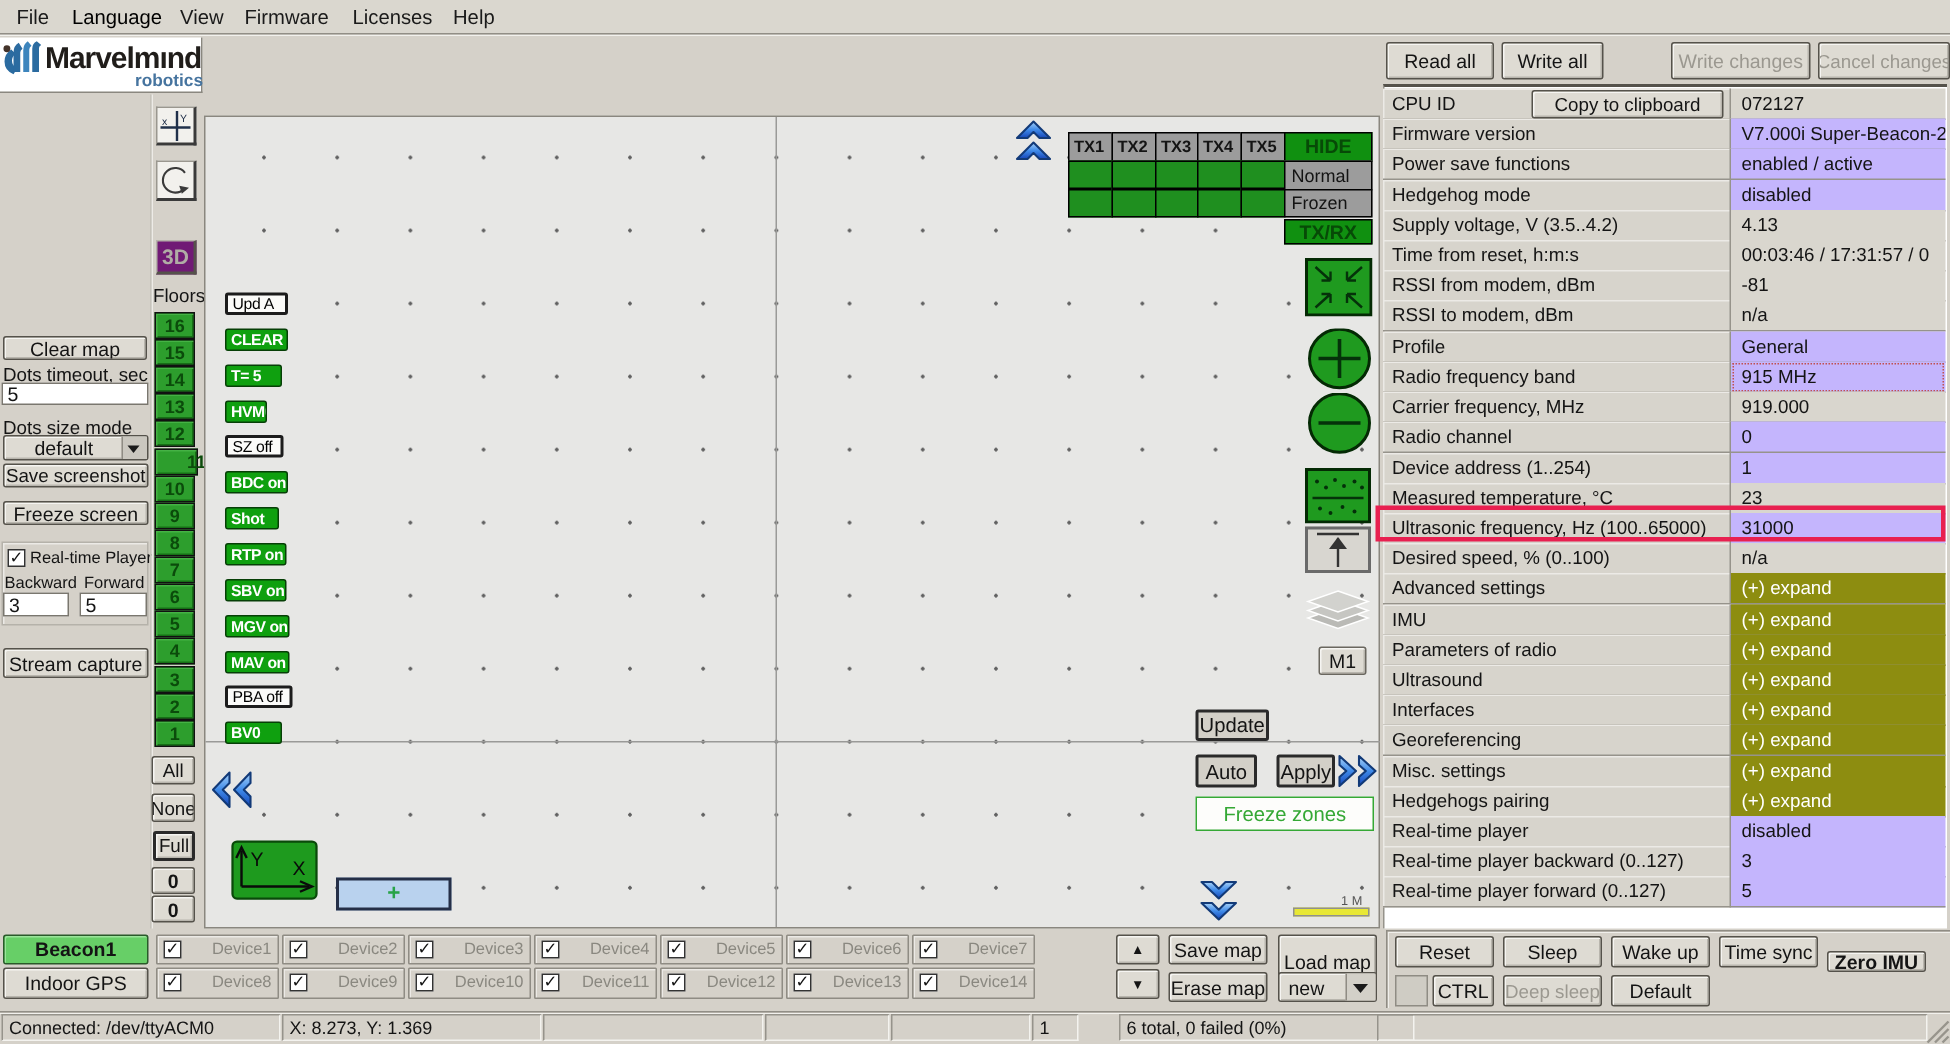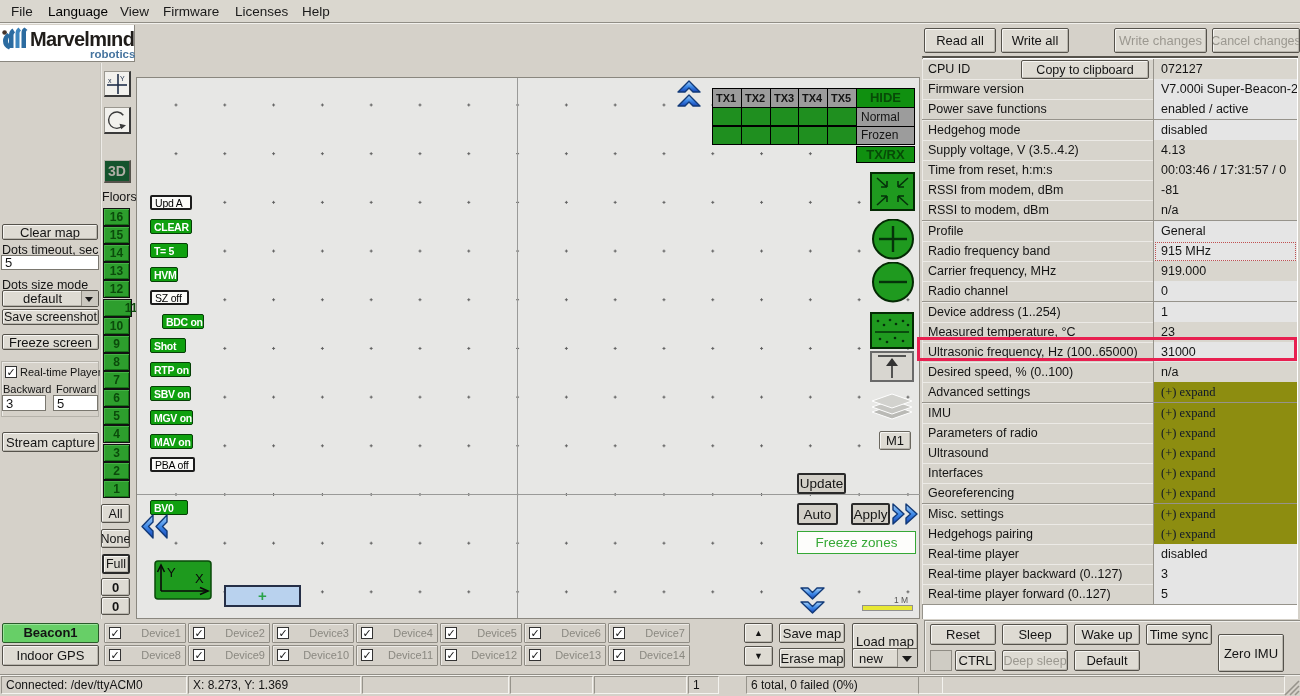--- a/index.html
+++ b/index.html
@@ -11,24 +11,24 @@
 .gbtn{position:absolute;background:#0fa00f;border:1px solid #063f06;border-radius:2px;color:#fff;white-space:nowrap;overflow:hidden;
  font-size:10.5px;font-weight:bold;letter-spacing:-0.3px;display:flex;align-items:center;justify-content:flex-start;padding-left:3px;}
 .wbtn{position:absolute;background:#fbfbf9;border:2px solid #1c1c1c;border-radius:2px;color:#000;white-space:nowrap;overflow:hidden;
  font-size:10.5px;letter-spacing:-0.2px;display:flex;align-items:center;justify-content:flex-start;padding-left:3px;}
 .inp{position:absolute;background:#fff;border:1px solid #7a776f;font-size:13px;padding-left:3px;
  display:flex;align-items:center;}
 .lbl{position:absolute;font-size:12.5px;white-space:nowrap;}
 .cell-l{position:absolute;left:922px;width:232px;height:21px;background:#d7d4cc;
  border-bottom:1px solid #96938b;border-right:1px solid #96938b;font-size:12.5px;
  display:flex;align-items:center;padding-left:6px;box-shadow:inset 1px 1px 0 #eceae6;white-space:nowrap;overflow:hidden;}
-.cell-v{position:absolute;left:1154px;width:143px;height:21px;background:#e5e5e5;
+.cell-v{position:absolute;left:1154px;width:143px;height:21px;background:#c4b5fd;
  border-bottom:1px solid #96938b;font-size:12.5px;display:flex;align-items:center;padding-left:7px;white-space:nowrap;overflow:hidden;}
 .cell-v.grey{background:#d9d6ce;}
-.cell-v.olive{background:#8d8d10;color:#0f172a;font-family:Liberation Serif, serif;}
+.cell-v.olive{background:#8d8d10;color:#ffffff;}
 .fl{position:absolute;left:103px;width:27px;background:#2d9e2d;border:1px solid #111;
  box-shadow:inset 1px 1px 0 #45b245, inset -1px -1px 0 #167016;
  color:#0b4b0b;font-weight:bold;font-size:12px;display:flex;align-items:center;justify-content:center;}
 .dev{position:absolute;background:#d5d1c9;border:1px solid #8f8c84;border-radius:1px;
  box-shadow:inset 1px 1px 0 #eceae6;}
 .dev .t{position:absolute;right:4px;top:3px;font-size:11px;color:#8a8880;}
 .cb{position:absolute;width:12px;height:12px;background:#fff;border:1px solid #333;
  font-size:11px;line-height:10px;text-align:center;color:#111;}
 .sect{position:absolute;top:676px;height:18px;border:1px solid #96938b;
  border-bottom-color:#f4f3ef;border-right-color:#f4f3ef;font-size:12px;
@@ -77,21 +77,21 @@
  <line x1="1" y1="12" x2="21" y2="12" stroke="#20304a" stroke-width="1.6"></line>
  <line x1="12" y1="1" x2="12" y2="21" stroke="#20304a" stroke-width="1.6"></line>
  <text x="2" y="10" font-size="7" fill="#20304a" font-family="Liberation Sans">x</text>
  <text x="14" y="8" font-size="7" fill="#20304a" font-family="Liberation Sans">Y</text>
 </svg>
 <div class="a" style="left:104px;top:107px;width:27px;height:27px;background:#f2f1ed;border:1px solid #9a978f;border-right:2px solid #3a3a3a;border-bottom:2px solid #3a3a3a;"></div>
 <svg class="a" style="left:106px;top:109px;" width="22" height="22" viewBox="0 0 22 22">
  <path d="M16.8 16.8 A8.2 8.2 0 1 1 17.3 6.2" fill="none" stroke="#3a3a3a" stroke-width="1.4"></path>
  <path d="M13.5 14.8 L20 16.2 L15.2 20.2 Z" fill="#3a3a3a"></path>
 </svg>
-<div class="a" style="left:104px;top:160px;width:27px;height:23px;background:#14532d;border:1px solid #b5b2aa;border-right:2px solid #55524b;border-bottom:2px solid #55524b;color:#b0ada5;font-weight:bold;font-size:14px;text-align:center;line-height:21px;">3D</div>
+<div class="a" style="left:104px;top:160px;width:27px;height:23px;background:#701a75;border:1px solid #b5b2aa;border-right:2px solid #55524b;border-bottom:2px solid #55524b;color:#b0ada5;font-weight:bold;font-size:14px;text-align:center;line-height:21px;">3D</div>
 <div class="lbl" style="left:102px;top:190px;font-size:12.5px;">Floors</div>
 <div class="fl" style="top:208px;height:18px;">16</div>
 <div class="fl" style="top:226px;height:18px;">15</div>
 <div class="fl" style="top:244px;height:18px;">14</div>
 <div class="fl" style="top:262px;height:18px;">13</div>
 <div class="fl" style="top:280px;height:18px;">12</div>
 <div class="fl" style="top:299px;height:18px;padding-left:27px;">11</div>
 <div class="fl" style="top:317px;height:18px;">10</div>
 <div class="fl" style="top:335px;height:18px;">9</div>
 <div class="fl" style="top:353px;height:18px;">8</div>
@@ -109,28 +109,28 @@
 <div class="btn" style="left:101px;top:597px;width:29px;height:18px;font-weight:bold;">0</div>
 <div class="a" style="left:136px;top:77px;width:784px;height:542px;background:#e7e7e5;border:1px solid #8a877f;
  background-image:radial-gradient(circle, #606060 1px, rgba(0,0,0,0) 1.4px);background-size:48.8px 48.7px;background-position:14.6px 2.65px;"></div>
 <div class="a" style="left:517px;top:78px;width:1px;height:540px;background:#9a9a98;"></div>
 <div class="a" style="left:137px;top:494px;width:783px;height:1px;background:#9a9a98;"></div>
 <div class="wbtn" style="left:150px;top:195px;width:42px;height:15px;">Upd A</div>
 <div class="gbtn" style="left:150px;top:219px;width:42px;height:15px;">CLEAR</div>
 <div class="gbtn" style="left:150px;top:243px;width:38px;height:15px;">T= 5</div>
 <div class="gbtn" style="left:150px;top:267px;width:28px;height:15px;">HVM0</div>
 <div class="wbtn" style="left:150px;top:290px;width:39px;height:15px;">SZ off</div>
-<div class="gbtn" style="left:150px;top:314px;width:42px;height:15px;margin-left:12px;">BDC on</div>
+<div class="gbtn" style="left:150px;top:314px;width:42px;height:15px;">BDC on</div>
 <div class="gbtn" style="left:150px;top:338px;width:36px;height:15px;">Shot</div>
 <div class="gbtn" style="left:150px;top:362px;width:41px;height:15px;">RTP on</div>
 <div class="gbtn" style="left:150px;top:386px;width:41px;height:15px;">SBV on</div>
 <div class="gbtn" style="left:150px;top:410px;width:43px;height:15px;">MGV on</div>
 <div class="gbtn" style="left:150px;top:434px;width:43px;height:15px;">MAV on</div>
 <div class="wbtn" style="left:150px;top:457px;width:45px;height:15px;">PBA off</div>
-<div class="gbtn" style="left:150px;top:500px;width:38px;height:15px;">BV0</div>
+<div class="gbtn" style="left:150px;top:481px;width:38px;height:15px;">BV0</div>
 <div class="a" style="left:712px;top:88px;width:202px;height:56px;border:1px solid #000;background:#1f8f1f;"></div>
 <div class="a" style="left:712px;top:88px;width:30px;height:20px;background:#9c9c9c;border:1px solid #000;font-size:11px;font-weight:bold;padding-left:3px;line-height:18px;">TX1</div>
 <div class="a" style="left:741px;top:88px;width:30px;height:20px;background:#9c9c9c;border:1px solid #000;font-size:11px;font-weight:bold;padding-left:3px;line-height:18px;">TX2</div>
 <div class="a" style="left:770px;top:88px;width:29px;height:20px;background:#9c9c9c;border:1px solid #000;font-size:11px;font-weight:bold;padding-left:3px;line-height:18px;">TX3</div>
 <div class="a" style="left:798px;top:88px;width:30px;height:20px;background:#9c9c9c;border:1px solid #000;font-size:11px;font-weight:bold;padding-left:3px;line-height:18px;">TX4</div>
 <div class="a" style="left:827px;top:88px;width:30px;height:20px;background:#9c9c9c;border:1px solid #000;font-size:11px;font-weight:bold;padding-left:3px;line-height:18px;">TX5</div>
 <div class="a" style="left:856px;top:88px;width:59px;height:20px;background:#109010;border:1px solid #000;color:#074a07;font-size:13px;font-weight:bold;text-align:center;line-height:18px;">HIDE</div>
 <div class="a" style="left:712px;top:107px;width:30px;height:19px;background:#1f8f1f;border:1px solid #000;"></div>
 <div class="a" style="left:712px;top:126px;width:30px;height:19px;background:#1f8f1f;border:1px solid #000;"></div>
 <div class="a" style="left:741px;top:107px;width:30px;height:19px;background:#1f8f1f;border:1px solid #000;"></div>
@@ -292,21 +292,21 @@
 <div class="cell-v" style="top:564px;">3</div>
 <div class="cell-l" style="top:584px;">Real-time player forward (0..127)</div>
 <div class="cell-v" style="top:584px;">5</div>
 <div class="btn" style="left:1021px;top:60px;width:128px;height:19px;font-size:12.5px;">Copy to clipboard</div>
 <div class="a" style="left:917px;top:337px;width:380px;height:24px;border:3px solid #e82050;z-index:30;"></div>
 <div class="a" style="left:924px;top:620px;width:376px;height:52px;border-top:1px solid #8f8c84;border-left:1px solid #8f8c84;box-shadow:inset 1px 1px 0 #f0efeb;"></div>
 <div class="btn" style="left:930px;top:624px;width:66px;height:21px;">Reset</div>
 <div class="btn" style="left:1002px;top:624px;width:66px;height:21px;">Sleep</div>
 <div class="btn" style="left:1074px;top:624px;width:66px;height:21px;">Wake up</div>
 <div class="btn" style="left:1146px;top:624px;width:66px;height:21px;">Time sync</div>
-<div class="btn" style="left:1218px;top:634px;width:66px;height:38px;">Zero IMU</div>
+<div class="btn" style="left:1218px;top:634px;width:66px;height:14px;font-weight:bold;">Zero IMU</div>
 <div class="a" style="left:930px;top:650px;width:22px;height:21px;background:#cfccc4;border:1px solid #8f8c84;"></div>
 <div class="btn" style="left:955px;top:650px;width:41px;height:21px;">CTRL</div>
 <div class="btn dis" style="left:1002px;top:650px;width:66px;height:21px;font-size:12.5px;">Deep sleep</div>
 <div class="btn" style="left:1074px;top:650px;width:66px;height:21px;">Default</div>
 <div class="a" style="left:2px;top:623px;width:97px;height:20px;background:#67cf67;border:1px solid #2a5a2a;border-radius:2px;font-size:13px;font-weight:bold;text-align:center;line-height:18px;box-shadow:inset 1px 1px 0 #9ae49a;">Beacon1</div>
 <div class="btn" style="left:2px;top:645px;width:97px;height:21px;">Indoor GPS</div>
 <div class="dev" style="left:104px;top:623px;width:82px;height:20px;">
     <span class="t">Device1</span>
   </div>
 <div class="cb" style="left:109px;top:627px;">✓</div>

